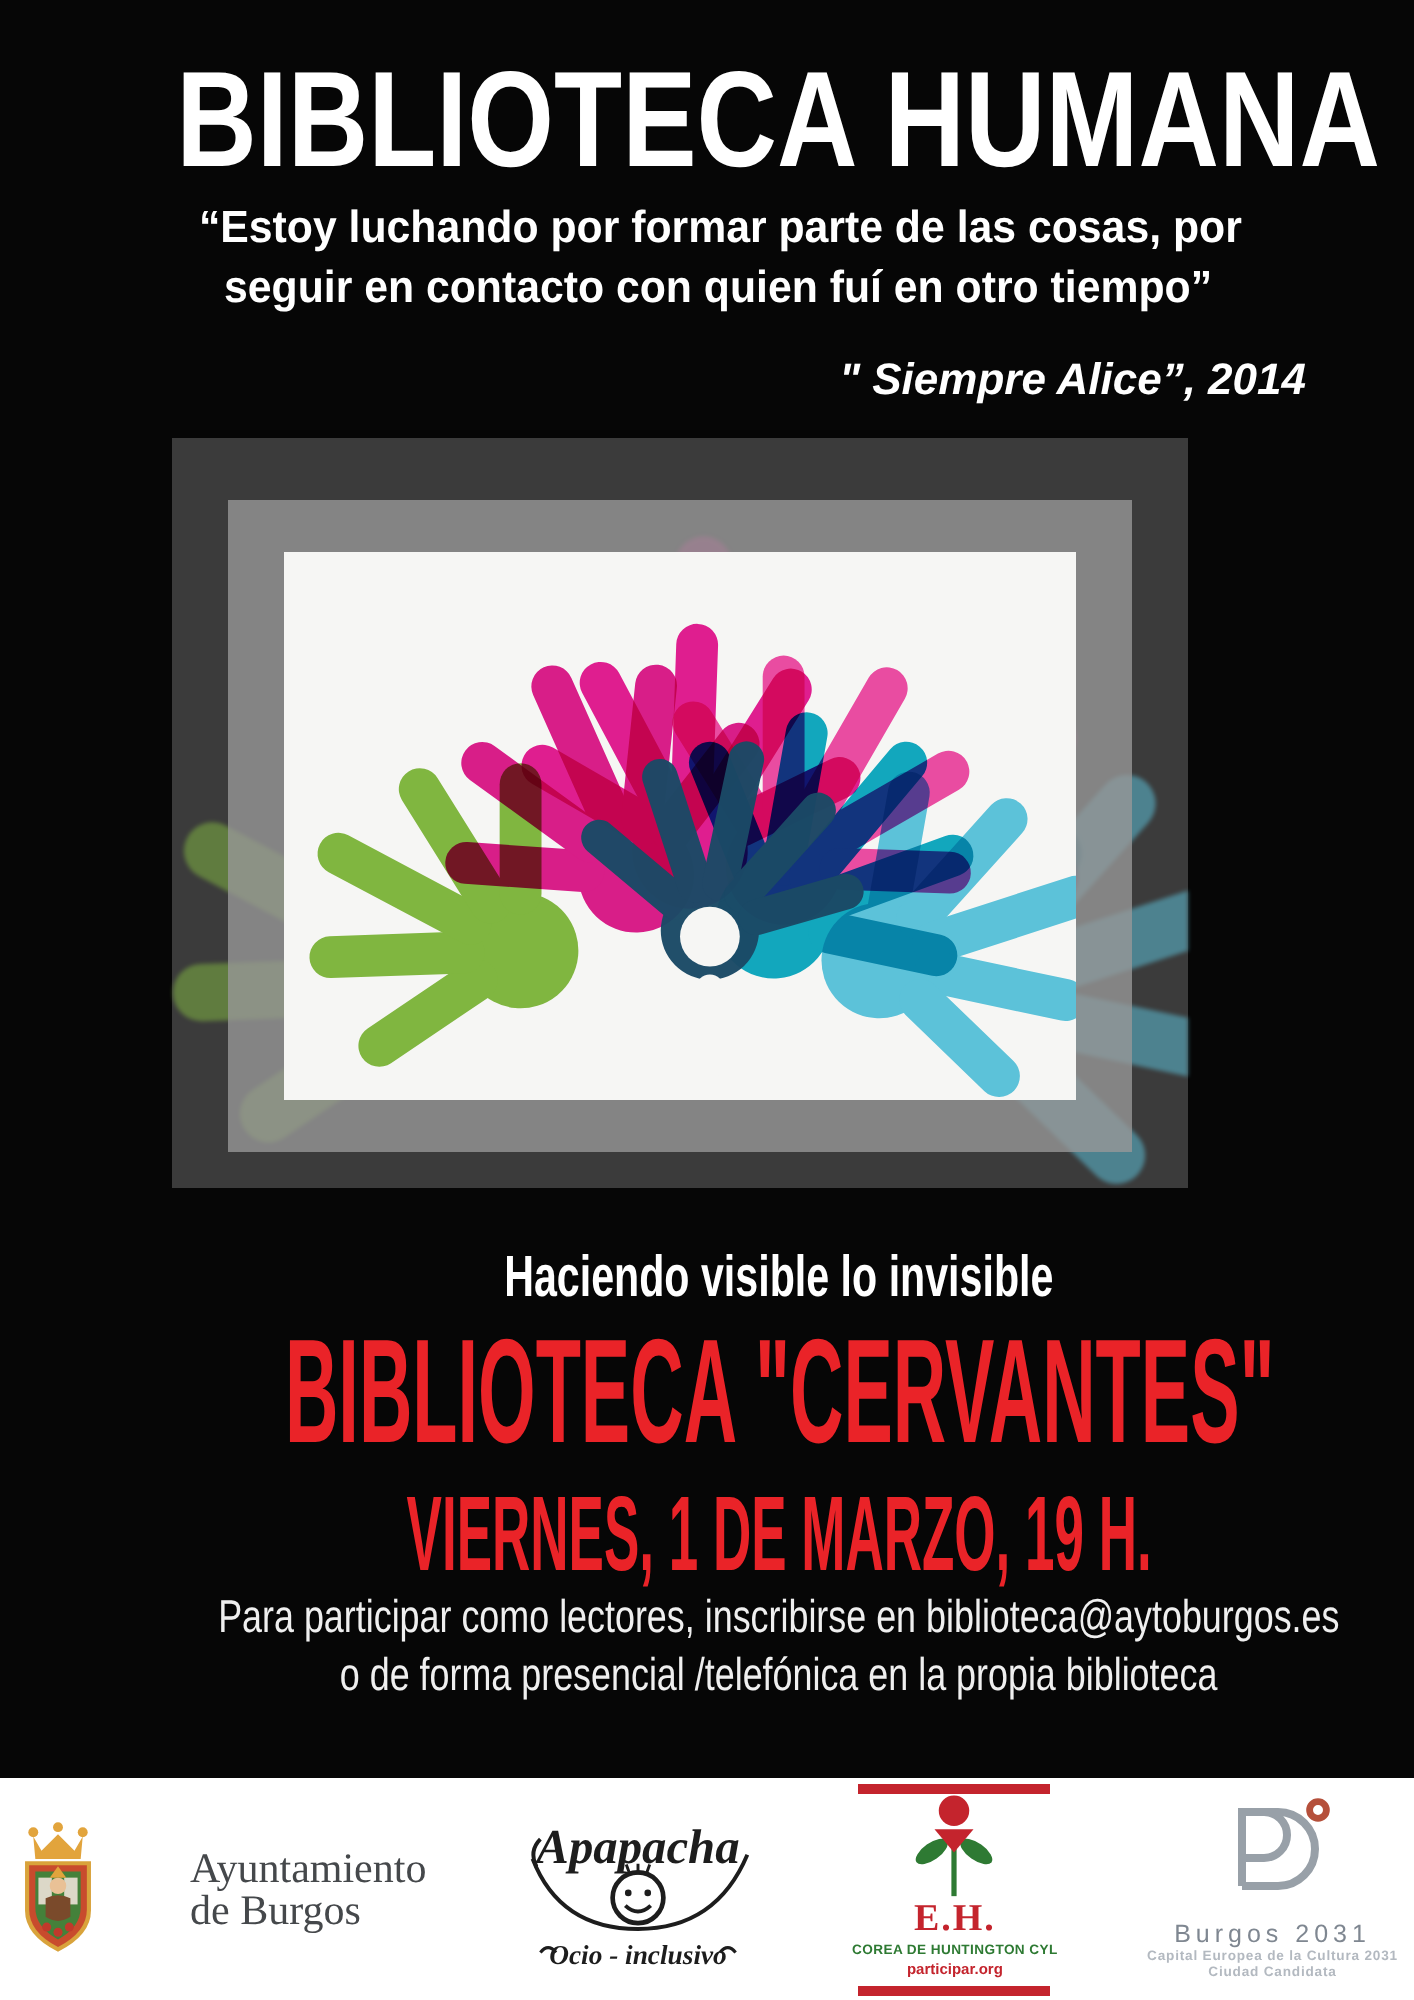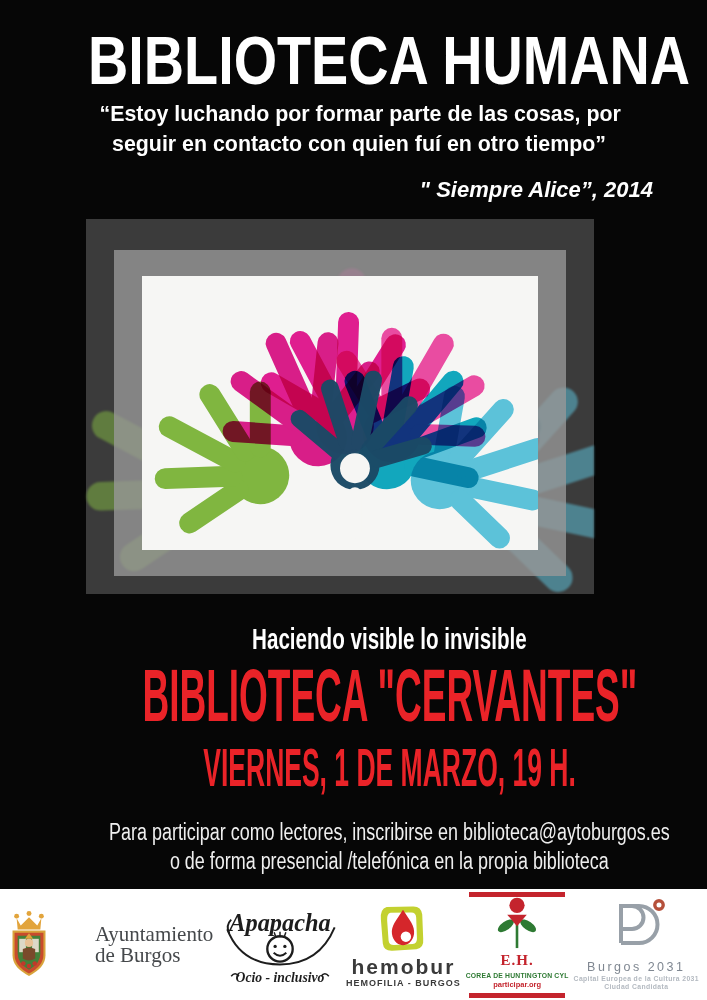--- a/index.html
+++ b/index.html
@@ -36,36 +36,36 @@
 
   
   .tagline{position:absolute;top:616px;left:0;font-size:29px;font-weight:bold;line-height:46px;}
   .tagline .squeeze{transform:scaleX(.71);}
   .venue{position:absolute;top:658px;left:0;font-weight:bold;font-size:74px;line-height:76px;}
   .venue .squeeze{transform:scaleX(.50);}
   .datetime{position:absolute;top:740px;left:0;font-weight:bold;font-size:53px;line-height:56px;}
   .datetime .squeeze{transform:scaleX(.50);}
 
   
-  .info{position:absolute;top:818px;left:0;width:100%;color:#efefef;
+  .info{position:absolute;top:794px;left:0;width:100%;color:#efefef;
     font-size:23px;font-weight:normal;line-height:28.5px;text-align:center;}
   .info .flexcenter .squeeze{transform:scaleX(.78);}
 
   
   .footer{position:absolute;left:0;right:0;top:889px;bottom:0;background:#ffffff;
     display:flex;align-items:center;justify-content:space-between;
     padding:0 8px;box-sizing:border-box;color:#45484b;}
   .logo{display:flex;flex-direction:column;align-items:center;}
   .logo-ayto{flex-direction:row;align-items:center;gap:9px;}
   .ayto-text{font-family:"Liberation Serif",serif;font-size:21px;line-height:21px;color:#45484b;margin-left:36px;}
   .hemobur-name{font-size:21px;font-weight:bold;letter-spacing:2px;color:#3a3a3a;line-height:22px;}
   .hemobur-sub{font-size:9px;font-weight:bold;letter-spacing:1px;color:#3a3a3a;}
   .eh{width:104px;}
   .eh-bar{width:96px;height:5px;background:#c4242d;}
-  .eh-initials{font-family:"Liberation Serif",serif;font-size:15px;font-weight:bold;
+  .eh-initials{font-family:"Liberation Serif",serif;font-size:19px;font-weight:bold;
     color:#c4242d;line-height:22px;letter-spacing:1px;}
   .eh-org{font-size:6.8px;font-weight:bold;color:#2e7a33;letter-spacing:.2px;line-height:9px;}
   .eh-web{font-size:7.5px;font-weight:bold;color:#c4242d;line-height:10px;margin-bottom:3px;}
   .b31-name{font-size:12.5px;font-weight:normal;letter-spacing:2.5px;color:#7f8791;line-height:15px;margin-top:12px;}
   .b31-sub{font-size:6.8px;font-weight:bold;color:#b3b9c0;line-height:8.5px;letter-spacing:.4px;text-align:center;}
   .red{color:#ea2328;}
 </style>
 </head>
 <body>
 
@@ -170,30 +170,20 @@
         <circle cx="62" cy="46" r="13" fill="#ffffff" stroke="#1d1d1d" stroke-width="2.4"></circle>
         <circle cx="57" cy="43.5" r="1.7" fill="#1d1d1d"></circle>
           <circle cx="67" cy="43.5" r="1.7" fill="#1d1d1d"></circle>
         <path d="M55.5,50 Q62,56 68.5,50" stroke="#1d1d1d" stroke-width="2" fill="none"></path>
         <path d="M58,34.5 L56,29 M62,34 L62,28.5 M66,34.5 L68,29" stroke="#1d1d1d" stroke-width="1.5" fill="none"></path>
         <path d="M12,74 q4,-5 8,0 M104,74 q4,-5 8,0" stroke="#1d1d1d" stroke-width="1.6" fill="none"></path>
         <text x="62" y="80" text-anchor="middle" font-family="Liberation Serif,serif" font-style="italic" font-weight="bold" font-size="14" fill="#1d1d1d">Ocio - inclusivo</text>
       </svg>
     </div>
 
-    <div class="logo">
-      <svg width="50" height="54" viewBox="0 0 52 56">
-        <path d="M9,5 Q2,7 3,18 L5,43 Q6,51 15,50.5 L40,49 Q48,48 47,38 L46,13 Q45,4 36,4.5 Z" fill="#c3d130"></path>
-        <path d="M13,11 Q9,12 9.5,19 L11,40 Q11.5,45 17,44.7 L36,43.7 Q41,43 40.5,37 L39.7,16 Q39.4,10.5 34,10.8 Z" fill="#ffffff"></path>
-        <path d="M26,8 C33,19 38.5,25 37.5,33 C36.5,41 30.5,45 26,45 C21.5,45 15.5,41 14.5,33 C13.5,25 19,19 26,8 Z" fill="#d5262b"></path>
-        <circle cx="29" cy="36" r="5.4" fill="#ffffff"></circle>
-      </svg>
-      <div class="hemobur-name">hemobur</div>
-      <div class="hemobur-sub">HEMOFILIA - BURGOS</div>
-    </div>
 
     <div class="logo eh">
       <div class="eh-bar"></div>
       <svg width="44" height="52" viewBox="0 0 44 56">
         <rect x="20.6" y="28" width="2.8" height="27" fill="#2e7a33"></rect>
         <ellipse cx="10" cy="31" rx="10" ry="4.6" fill="#2e7a33" transform="rotate(-35 10 31)"></ellipse>
         <ellipse cx="34" cy="31" rx="10" ry="4.6" fill="#2e7a33" transform="rotate(35 34 31)"></ellipse>
         <circle cx="22" cy="9" r="8.2" fill="#c4242d"></circle>
         <path d="M11.5,19 H32.5 L22,31.5 Z" fill="#c4242d"></path>
       </svg>

